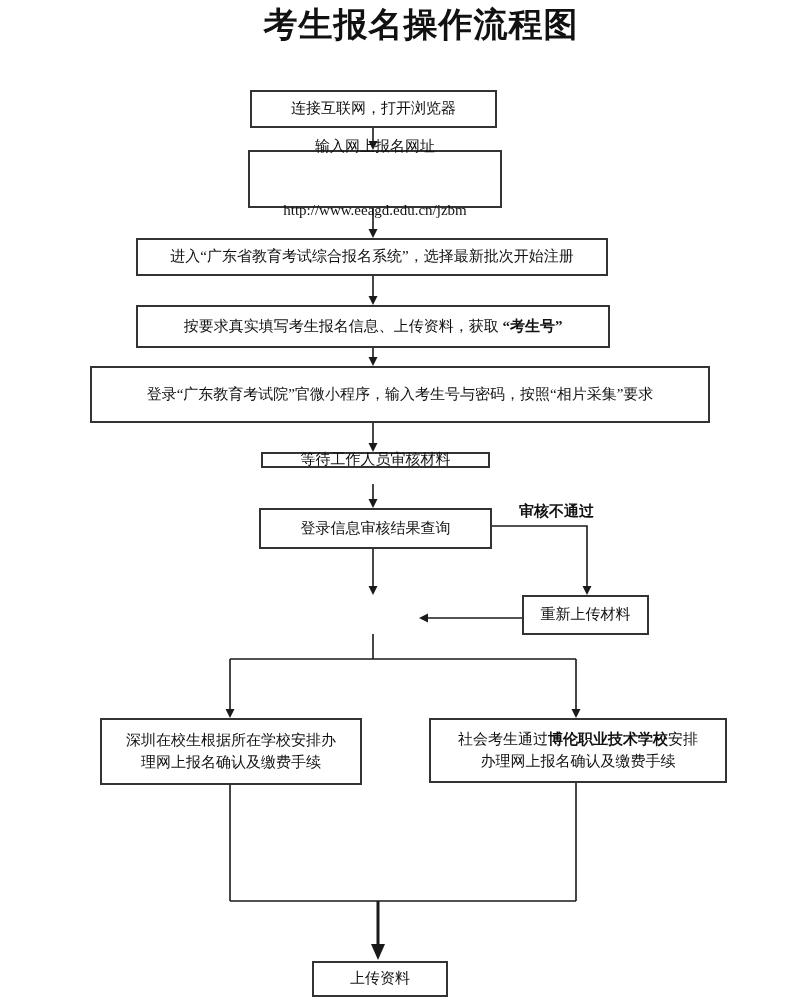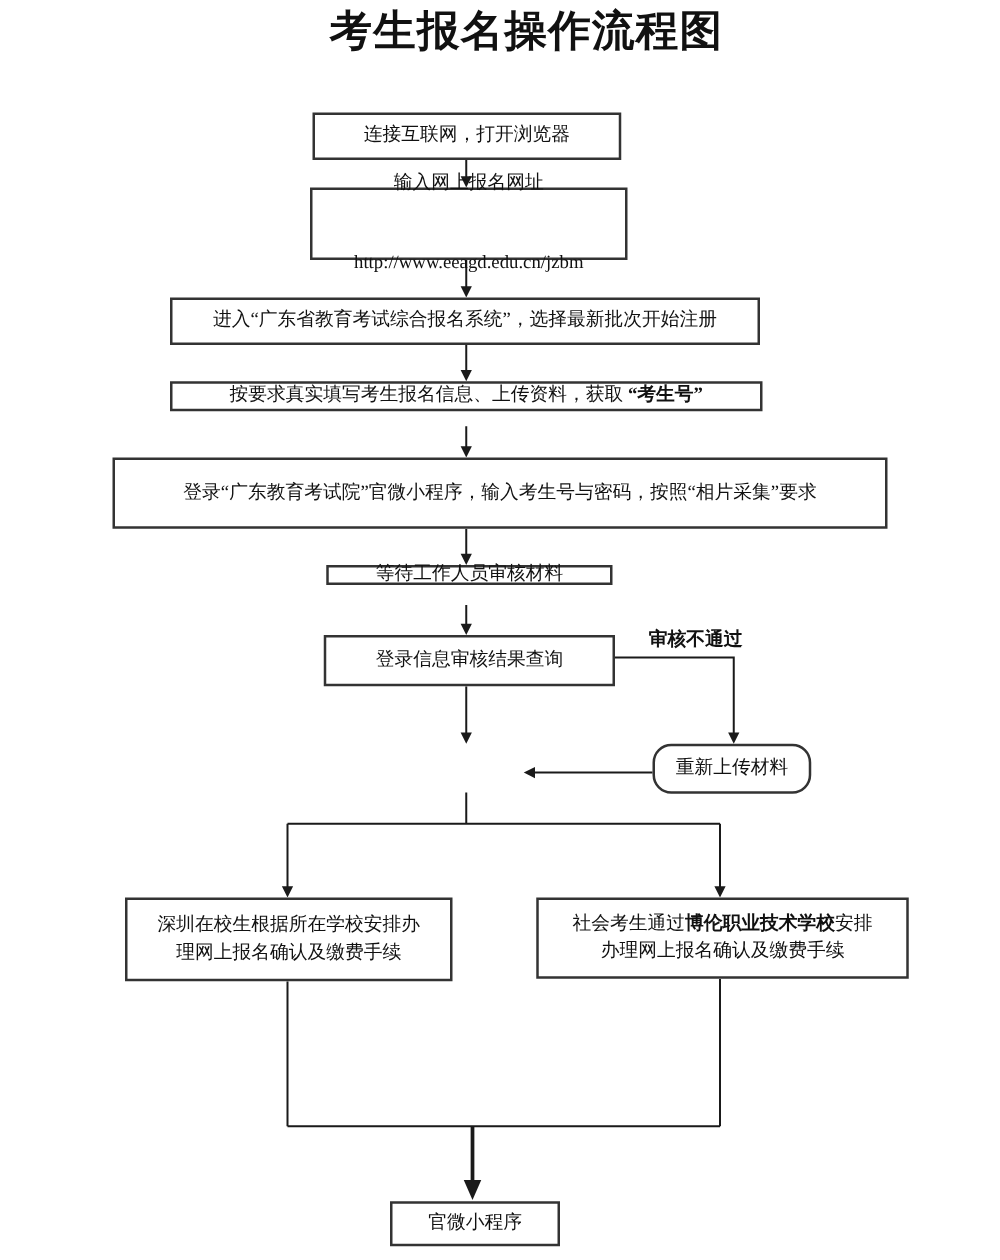--- a/index.html
+++ b/index.html
@@ -49,26 +49,26 @@
     text-align: center;
     font-size: 15px;
     line-height: 1.45;
     padding: 2px 4px;
   }
   .node .ln { display: block; }
   .node .b { font-weight: 700; }
   .n-connect      { left: 250px; top: 90px;  width: 247px; height: 38px; }
   .n-url          { left: 248px; top: 150px; width: 254px; height: 58px; gap: 42px; }
   .n-enter-system { left: 136px; top: 238px; width: 472px; height: 38px; }
-  .n-fill-info    { left: 136px; top: 305px; width: 474px; height: 24px; }
+  .n-fill-info    { left: 136px; top: 305px; width: 474px; height: 43px; }
   .n-wechat       { left: 90px;  top: 366px; width: 620px; height: 57px; }
   .n-wait-review  { left: 261px; top: 452px; width: 229px; height: 16px; }
   .n-query-result { left: 259px; top: 508px; width: 233px; height: 41px; }
   .n-pass         { left: 329px; top: 595px; width: 90px;  height: 38px; }
-  .n-reupload     { left: 522px; top: 595px; width: 127px; height: 40px; border-radius: 15px; }
+  .n-reupload     { left: 522px; top: 595px; width: 127px; height: 40px; }
   .n-shenzhen     { left: 100px; top: 718px; width: 262px; height: 67px; }
   .n-social       { left: 429px; top: 718px; width: 298px; height: 65px; text-align: right; }
   .n-complete     { left: 312px; top: 961px; width: 136px; height: 36px; }
   .edge-label {
     position: absolute;
     left: 519px;
     top: 502px;
     font-size: 15px;
     font-weight: 700;
     white-space: nowrap;
@@ -150,18 +150,18 @@
     <span class="ln">深圳在校生根据所在学校安排办</span>
     <span class="ln">理网上报名确认及缴费手续</span>
   </div>
 
   <div class="node n-social">
     <span class="ln"><span>社会考生通过</span><span class="b">博伦职业技术学校</span><span>安排</span></span>
     <span class="ln">办理网上报名确认及缴费手续</span>
   </div>
 
   <div class="node n-complete">
-    <span class="ln">官微小程序</span>
+    <span class="ln">上传资料</span>
   </div>
 
   <div class="edge-label">审核不通过</div>
 
 </div>
 
 </body></html>

